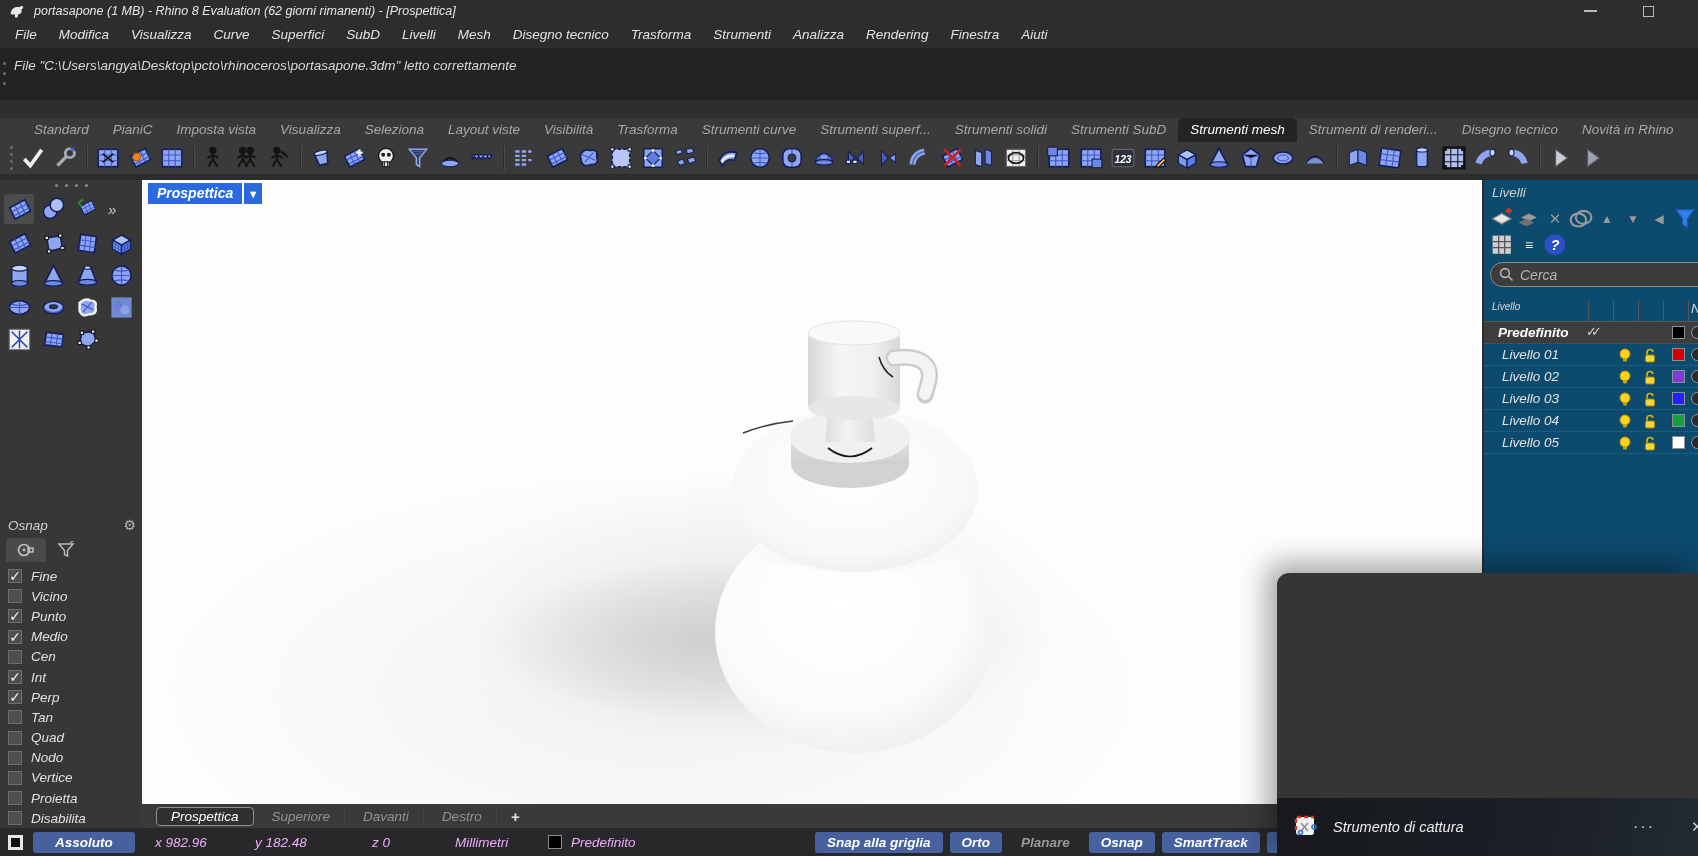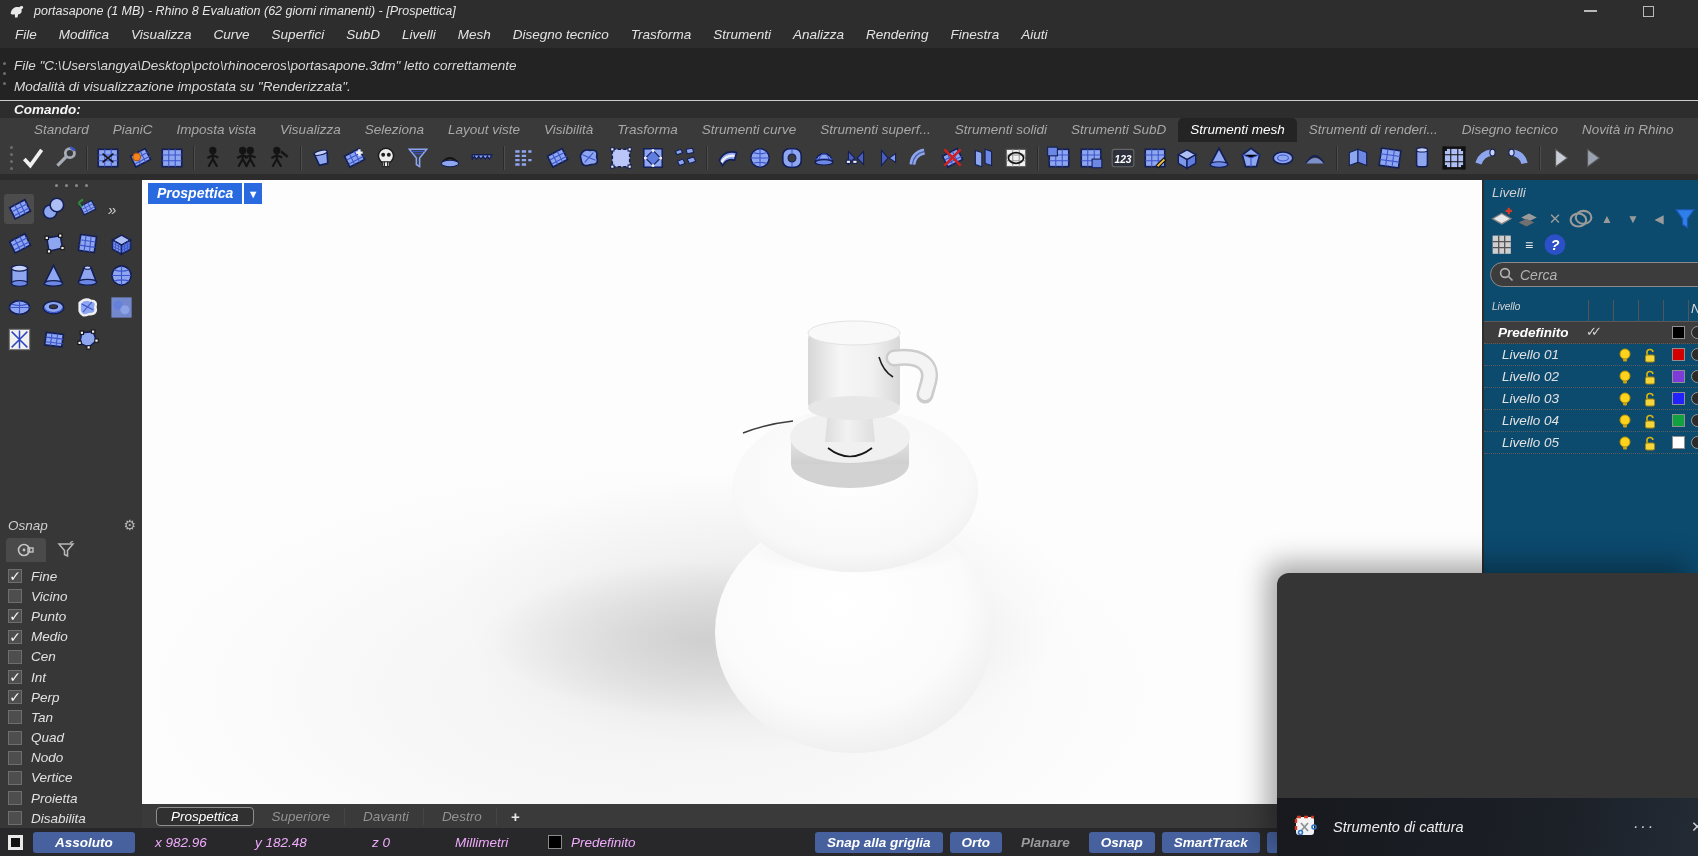--- a/index.html
+++ b/index.html
@@ -174,28 +174,26 @@
       <span class="menu-item">Trasforma</span>
       <span class="menu-item">Strumenti</span>
       <span class="menu-item">Analizza</span>
       <span class="menu-item">Rendering</span>
       <span class="menu-item">Finestra</span>
       <span class="menu-item">Aiuti</span>
     </div>
 
   <div class="cmd-hist">
     <div class="cmd-line">File "C:\Users\angya\Desktop\pcto\rhinoceros\portasapone.3dm" letto correttamente</div>
-    <div class="cmd-line">Modalità di visualizzazione impostata su "Renderizzata".</div>
   </div>
   <div class="cmd-grip">
       <i></i>
       <i></i>
       <i></i>
     </div>
-  <div class="cmd-prompt">Comando:</div>
 
   <div class="tabsrow" id="tabsrow">
       <span class="tb-tab">Standard</span>
       <span class="tb-tab">PianiC</span>
       <span class="tb-tab">Imposta vista</span>
       <span class="tb-tab">Visualizza</span>
       <span class="tb-tab">Seleziona</span>
       <span class="tb-tab">Layout viste</span>
       <span class="tb-tab">Visibilità</span>
       <span class="tb-tab">Trasforma</span>

